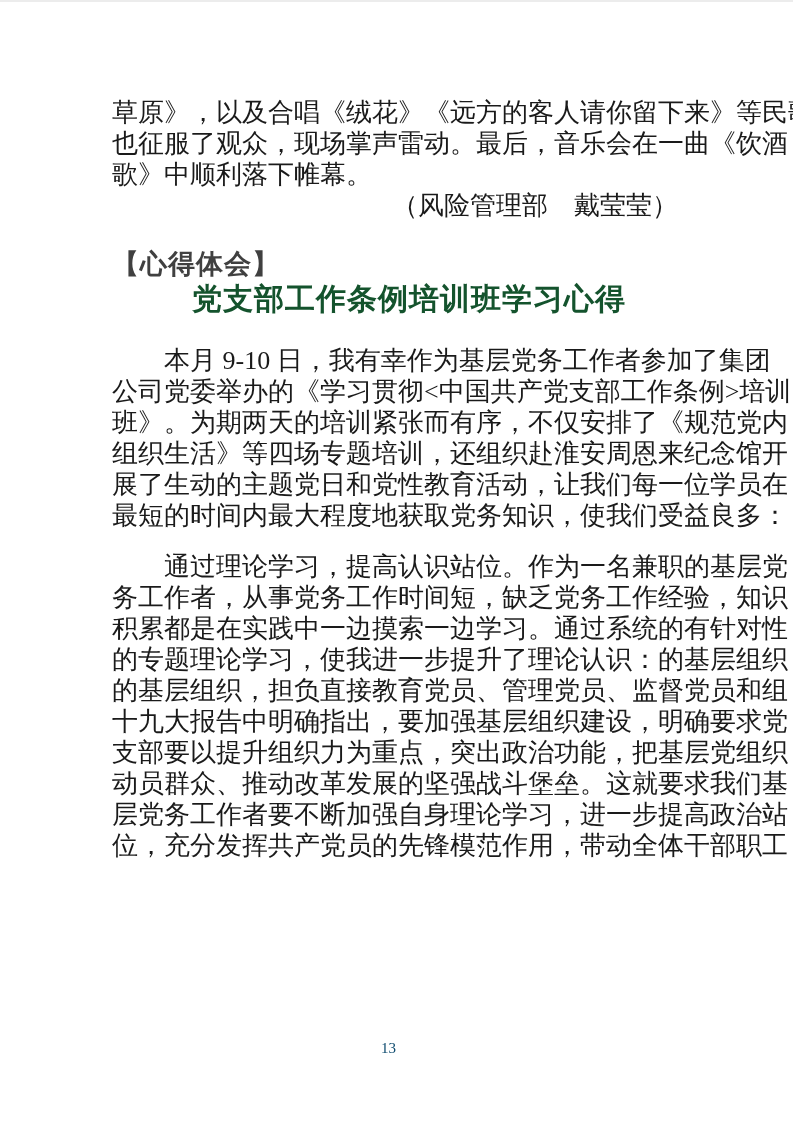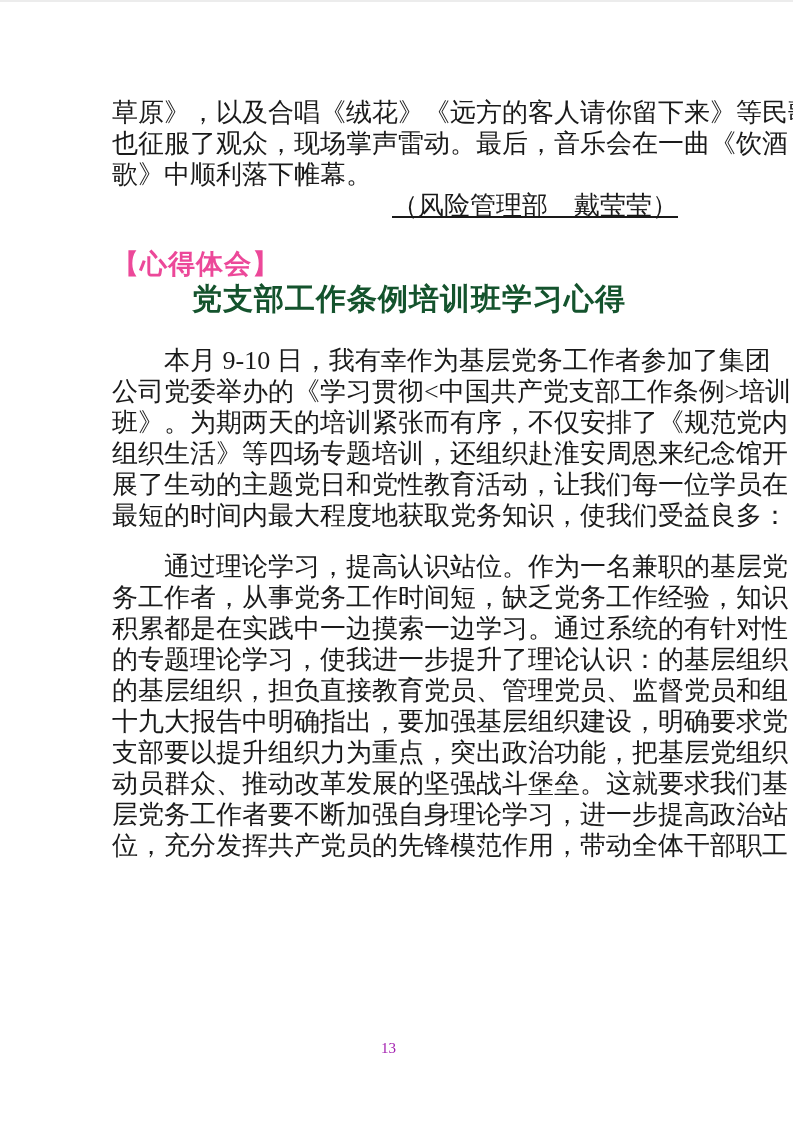--- a/index.html
+++ b/index.html
@@ -33,29 +33,28 @@
   }
   .line.last {
     text-align-last: left;
   }
   .line.indent {
     text-indent: 2em;
   }
   .attribution {
     text-align: right;
     padding-right: 4px;
-    text-decoration: underline;
   }
   .section-header {
     margin-top: 28px;
     font-weight: bold;
     font-size: 27px;
     line-height: 30px;
     letter-spacing: 1px;
-    color: #ec4899;
+    color: #404040;
   }
   .article-title {
     margin-top: 3px;
     font-family: "Liberation Sans", "DejaVu Sans", sans-serif;
     font-weight: bold;
     font-size: 30px;
     line-height: 34px;
     letter-spacing: 1px;
     text-align: center;
     padding-left: 24px;
@@ -68,21 +67,21 @@
     margin-top: 20px;
   }
   .page-number {
     position: absolute;
     left: 0;
     right: 16px;
     top: 1038px;
     text-align: center;
     font-family: "Liberation Serif", "DejaVu Serif", serif;
     font-size: 15px;
-    color: #a21caf;
+    color: #0c4a6e;
   }
 </style>
 </head>
 <body>
 
 <div class="page">
   <div class="content">
 
     <div class="para">
       <div class="line">草原》，以及合唱《绒花》《远方的客人请你留下来》等民歌</div>

